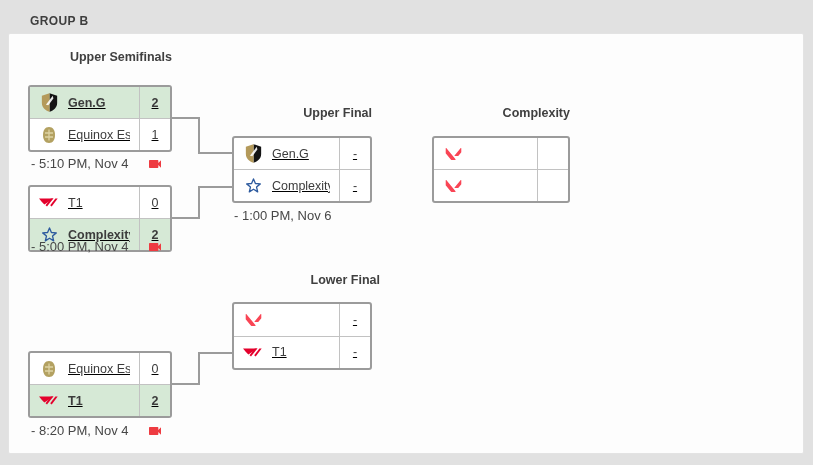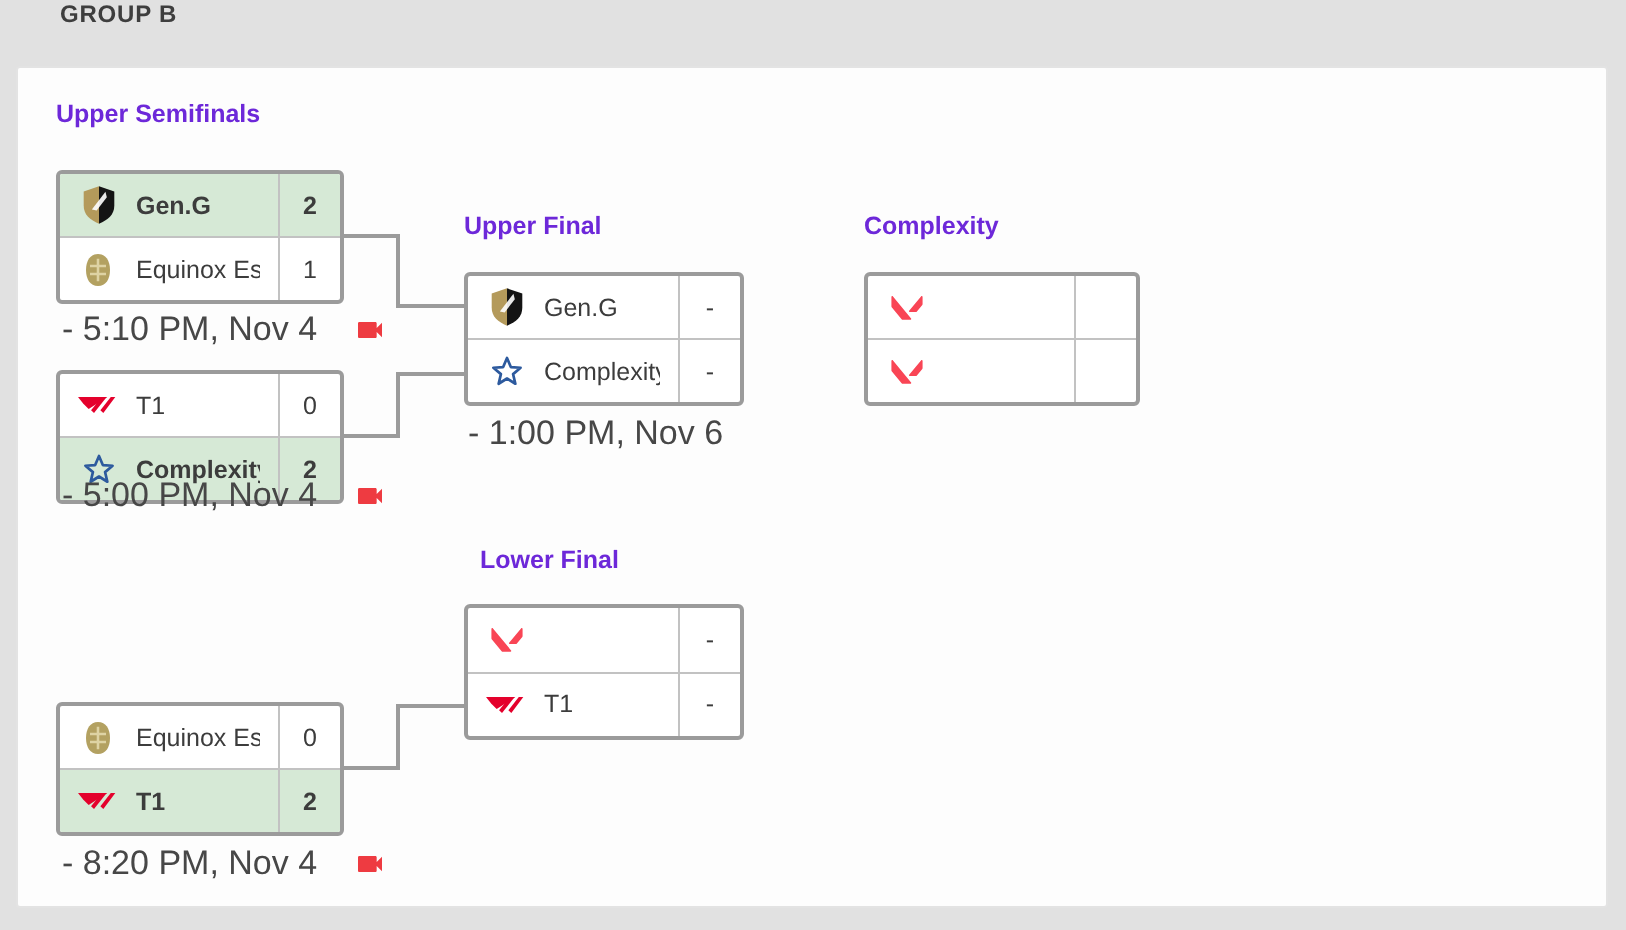--- a/index.html
+++ b/index.html
@@ -1,36 +1,36 @@
 <!DOCTYPE html>
 <html><head>
 <meta charset="utf-8">
 <style>
   html,body{margin:0;padding:0;background:#e1e1e1;}
   .screen{position:relative;width:813px;height:465px;background:#e1e1e1;
           font-family:"Liberation Sans",sans-serif;overflow:hidden;}
   .header-bar{position:absolute;left:0;top:0;width:813px;height:28px;
-              display:flex;align-items:flex-start;padding-left:30px;box-sizing:border-box;}
+              display:flex;align-items:flex-end;padding-left:30px;box-sizing:border-box;}
   .group-title{font-size:12px;font-weight:bold;color:#3e3e3e;letter-spacing:.4px;}
   .panel{position:absolute;left:8px;top:33px;width:796px;height:421px;
          background:#fdfdfd;border:1px solid #e3e3e3;border-radius:2px;box-sizing:border-box;}
-  .round-label{position:absolute;font-size:12.5px;font-weight:bold;color:#6d28d9;
-               text-align:left;white-space:nowrap;}
+  .round-label{position:absolute;font-size:12.5px;font-weight:bold;color:#404040;
+               text-align:right;white-space:nowrap;}
   .match{position:absolute;background:#fff;border:2px solid #9b9b9b;border-radius:3px;
-         display:flex;flex-direction:column;box-sizing:border-box;overflow:hidden;}
+         display:flex;flex-direction:column;box-sizing:border-box;overflow:hidden;text-decoration:underline;}
   .team{flex:1;display:flex;align-items:stretch;min-height:0;}
   .team.second{border-top:1px solid #c2c2c2;}
   .tmain{flex:1;display:flex;align-items:center;gap:9px;padding:0 9px;min-width:0;}
   .logo{width:20px;display:flex;align-items:center;justify-content:center;flex:0 0 20px;}
   .tname{font-size:12.5px;color:#3c3c3c;white-space:nowrap;overflow:hidden;}
   .tscore{width:30px;flex:0 0 30px;border-left:1px solid #c2c2c2;display:flex;
           align-items:center;justify-content:center;font-size:12.5px;color:#3c3c3c;}
   .team.winner{background:#d6e9d6;}
   .team.winner .tname,.team.winner .tscore{font-weight:bold;}
-  .sched{position:absolute;display:flex;align-items:center;font-size:17px;color:#474747;height:17px;}
+  .sched{position:absolute;display:flex;align-items:flex-start;font-size:13px;color:#474747;height:17px;}
   .cam{margin-left:18px;display:flex;align-items:center;}
   .line{position:absolute;background:#9b9b9b;}
 </style>
 </head>
 <body>
 
 <div class="screen">
 
   <div class="header-bar">
     <span class="group-title">GROUP B</span>

